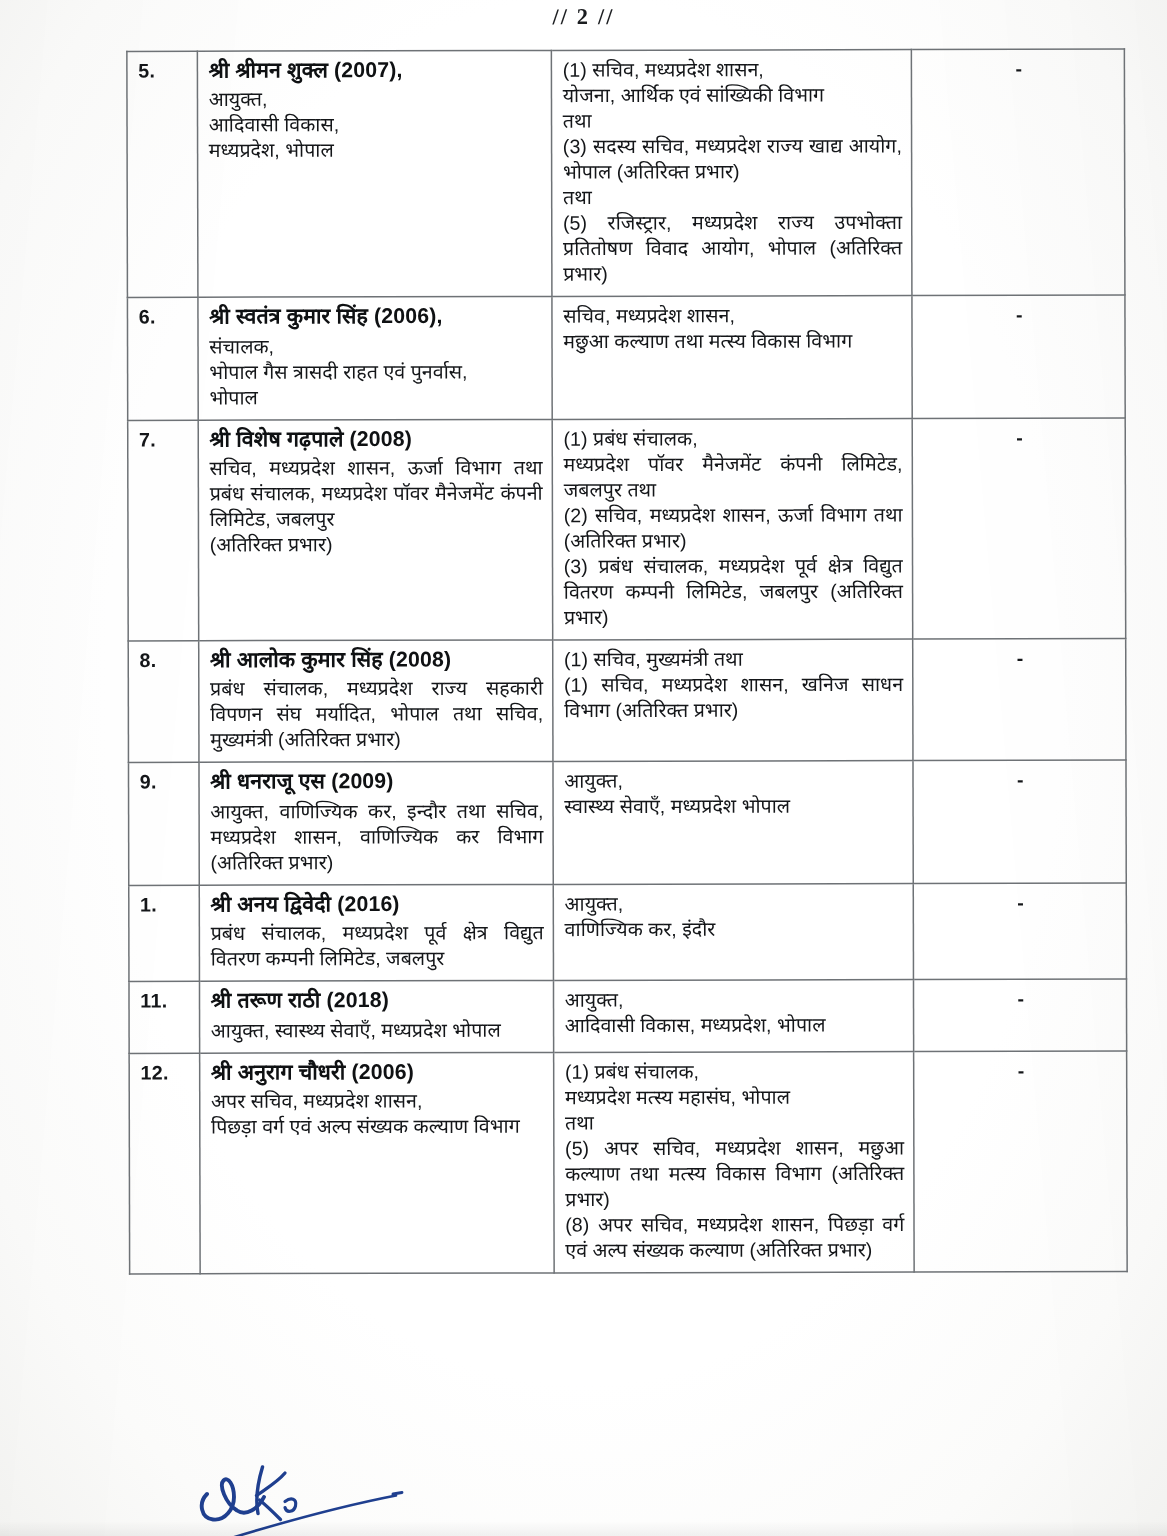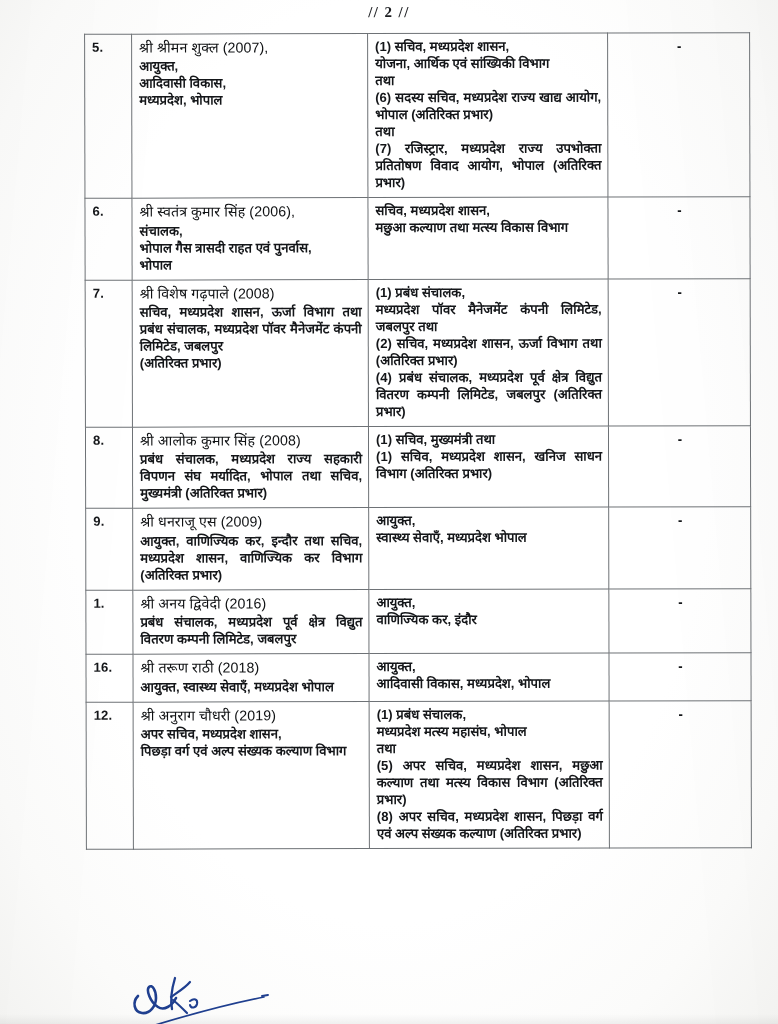--- a/index.html
+++ b/index.html
@@ -86,30 +86,29 @@
   }
   td.note {
     text-align: center;
     font-size: 14px;
     font-weight: 700;
     color: #222;
     padding-top: 6px;
   }
 
   .name-head {
-    font-weight: 400;
+    font-weight: 700;
     font-size: 14.2px;
     letter-spacing: 0.1px;
     display: block;
     margin-bottom: 1px;
     color: #0f1113;
   }
   .ln {
     display: block;
-    font-weight: bold;
   }
   .ln.just {
     text-align: justify;
     text-align-last: left;
     text-justify: inter-word;
   }
   .blk {
     display: block;
     margin-top: 0px;
   }
@@ -157,23 +156,23 @@
             <td>
               <span class="name-head">श्री श्रीमन शुक्ल (2007),</span>
               <span class="ln">आयुक्त,</span>
               <span class="ln">आदिवासी विकास,</span>
               <span class="ln">मध्यप्रदेश, भोपाल</span>
             </td>
             <td>
               <span class="blk ln">(1) सचिव, मध्यप्रदेश शासन,</span>
               <span class="blk ln">योजना, आर्थिक एवं सांख्यिकी विभाग</span>
               <span class="blk ln">तथा</span>
-              <span class="blk ln just">(6) सदस्य सचिव, मध्यप्रदेश राज्य खाद्य आयोग, भोपाल (अतिरिक्त प्रभार)</span>
+              <span class="blk ln just">(3) सदस्य सचिव, मध्यप्रदेश राज्य खाद्य आयोग, भोपाल (अतिरिक्त प्रभार)</span>
               <span class="blk ln">तथा</span>
-              <span class="blk ln just">(7) रजिस्ट्रार, मध्यप्रदेश राज्य उपभोक्ता प्रतितोषण विवाद आयोग, भोपाल (अतिरिक्त प्रभार)</span>
+              <span class="blk ln just">(5) रजिस्ट्रार, मध्यप्रदेश राज्य उपभोक्ता प्रतितोषण विवाद आयोग, भोपाल (अतिरिक्त प्रभार)</span>
             </td>
             <td class="note">-</td>
           </tr>
           <tr>
             <td class="sno">6.</td>
             <td>
               <span class="name-head">श्री स्वतंत्र कुमार सिंह (2006),</span>
               <span class="ln">संचालक,</span>
               <span class="ln">भोपाल गैस त्रासदी राहत एवं पुनर्वास,</span>
               <span class="ln">भोपाल</span>
@@ -188,21 +187,21 @@
             <td class="sno">7.</td>
             <td>
               <span class="name-head">श्री विशेष गढ़पाले (2008)</span>
               <span class="ln just">सचिव, मध्यप्रदेश शासन, ऊर्जा विभाग तथा प्रबंध संचालक, मध्यप्रदेश पॉवर मैनेजमेंट कंपनी लिमिटेड, जबलपुर</span>
               <span class="ln">(अतिरिक्त प्रभार)</span>
             </td>
             <td>
               <span class="blk ln">(1) प्रबंध संचालक,</span>
               <span class="blk ln just">मध्यप्रदेश पॉवर मैनेजमेंट कंपनी लिमिटेड, जबलपुर तथा</span>
               <span class="blk ln just">(2) सचिव, मध्यप्रदेश शासन, ऊर्जा विभाग तथा (अतिरिक्त प्रभार)</span>
-              <span class="blk ln just">(4) प्रबंध संचालक, मध्यप्रदेश पूर्व क्षेत्र विद्युत वितरण कम्पनी लिमिटेड, जबलपुर (अतिरिक्त प्रभार)</span>
+              <span class="blk ln just">(3) प्रबंध संचालक, मध्यप्रदेश पूर्व क्षेत्र विद्युत वितरण कम्पनी लिमिटेड, जबलपुर (अतिरिक्त प्रभार)</span>
             </td>
             <td class="note">-</td>
           </tr>
           <tr>
             <td class="sno">8.</td>
             <td>
               <span class="name-head">श्री आलोक कुमार सिंह (2008)</span>
               <span class="ln just">प्रबंध संचालक, मध्यप्रदेश राज्य सहकारी विपणन संघ मर्यादित, भोपाल तथा सचिव, मुख्यमंत्री (अतिरिक्त प्रभार)</span>
             </td>
             <td>
@@ -229,35 +228,35 @@
               <span class="name-head">श्री अनय द्विवेदी (2016)</span>
               <span class="ln just">प्रबंध संचालक, मध्यप्रदेश पूर्व क्षेत्र विद्युत वितरण कम्पनी लिमिटेड, जबलपुर</span>
             </td>
             <td>
               <span class="blk ln">आयुक्त,</span>
               <span class="blk ln">वाणिज्यिक कर, इंदौर</span>
             </td>
             <td class="note">-</td>
           </tr>
           <tr>
-            <td class="sno">16.</td>
+            <td class="sno">11.</td>
             <td>
               <span class="name-head">श्री तरूण राठी (2018)</span>
               <span class="ln">आयुक्त, स्वास्थ्य सेवाएँ, मध्यप्रदेश भोपाल</span>
             </td>
             <td>
               <span class="blk ln">आयुक्त,</span>
               <span class="blk ln">आदिवासी विकास, मध्यप्रदेश, भोपाल</span>
             </td>
             <td class="note">-</td>
           </tr>
           <tr>
             <td class="sno">12.</td>
             <td>
-              <span class="name-head">श्री अनुराग चौधरी (2019)</span>
+              <span class="name-head">श्री अनुराग चौधरी (2006)</span>
               <span class="ln">अपर सचिव, मध्यप्रदेश शासन,</span>
               <span class="ln">पिछड़ा वर्ग एवं अल्प संख्यक कल्याण विभाग</span>
             </td>
             <td>
               <span class="blk ln">(1) प्रबंध संचालक,</span>
               <span class="blk ln">मध्यप्रदेश मत्स्य महासंघ, भोपाल</span>
               <span class="blk ln">तथा</span>
               <span class="blk ln just">(5) अपर सचिव, मध्यप्रदेश शासन, मछुआ कल्याण तथा मत्स्य विकास विभाग (अतिरिक्त प्रभार)</span>
               <span class="blk ln just">(8) अपर सचिव, मध्यप्रदेश शासन, पिछड़ा वर्ग एवं अल्प संख्यक कल्याण (अतिरिक्त प्रभार)</span>
             </td>

